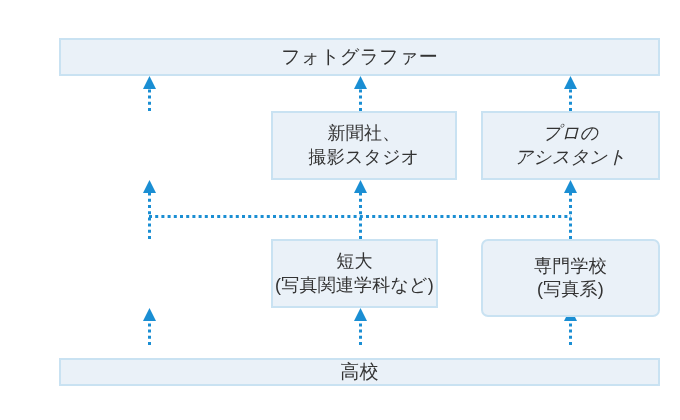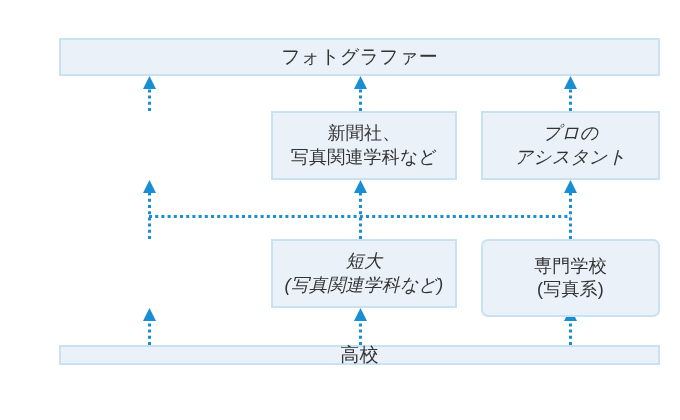--- a/index.html
+++ b/index.html
@@ -91,27 +91,27 @@
 
     <polygon class="arrowhead" points="129.5,308 136,321 123,321"></polygon>
     <polygon class="arrowhead" points="340.5,308 347,321 334,321"></polygon>
     <polygon class="arrowhead" points="550.5,308 557,321 544,321"></polygon>
   </svg>
 
   <div class="node wide" style="left:39px; top:38px; width:601px; height:38px;">フォトグラファー</div>
 
 
   <div class="node two-line" style="left:251px; top:111px; width:186px; height:69px;">新聞社、
-写真関連学科など</div>
+撮影スタジオ</div>
 
   <div class="node two-line" style="left:461px; top:111px; width:179px; height:69px;font-style:italic;">プロの
 アシスタント</div>
 
 
-  <div class="node sub" style="left:251px; top:239px; width:186px; height:69px;font-style:italic;">短大
+  <div class="node sub" style="left:251px; top:239px; width:167px; height:69px;">短大
 (写真関連学科など)</div>
 
   <div class="node sub" style="left:461px; top:239px; width:179px; height:78px;border-radius:7px;">専門学校
 (写真系)</div>
 
-  <div class="node wide" style="left:39px; top:345px; width:601px; height:20px;">高校</div>
+  <div class="node wide" style="left:39px; top:358px; width:601px; height:28px;">高校</div>
 
 </div>
 
 </body></html>

